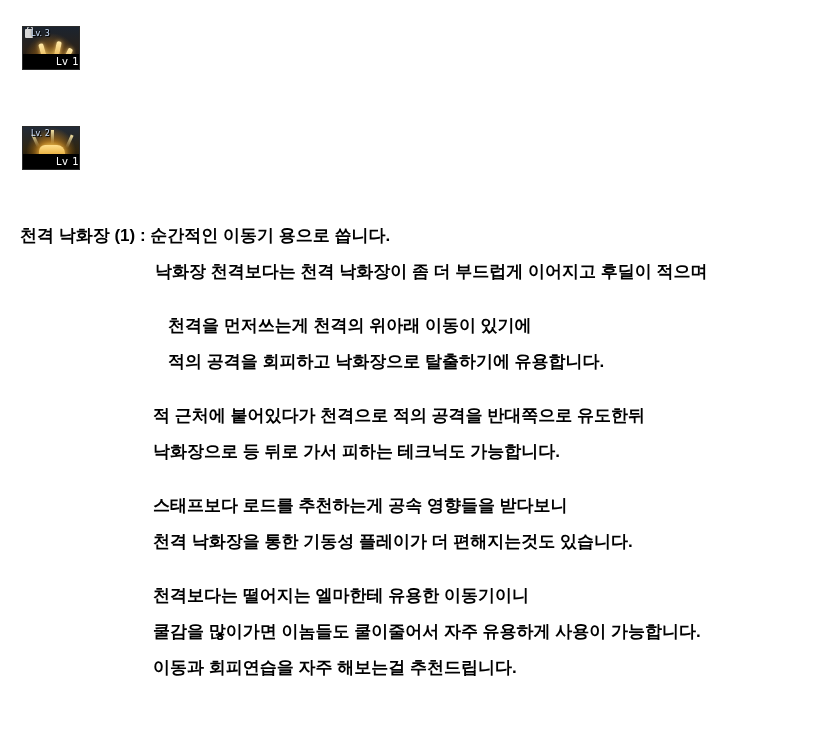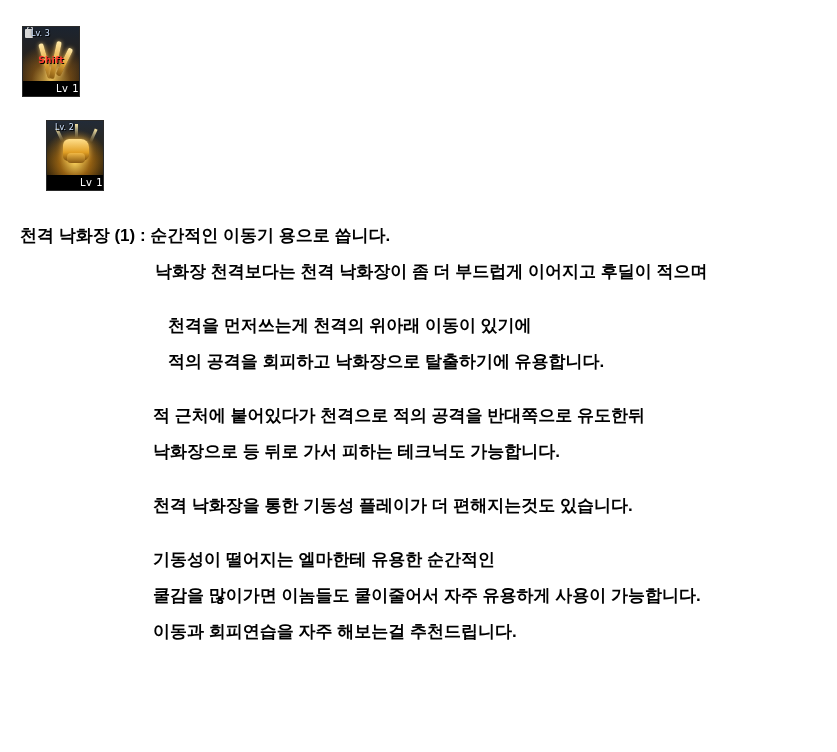--- a/index.html
+++ b/index.html
@@ -19,28 +19,28 @@
   .page {
     position: relative;
     width: 837px;
     height: 752px;
   }
 
   
   .skill-icon {
     position: absolute;
     width: 58px;
-    height: 71px;
+    height: 44px;
     background: #000000;
     border: 1px solid #2a2a2a;
     box-sizing: border-box;
     overflow: hidden;
   }
   .skill-icon.first { left: 22px; top: 26px; }
-  .skill-icon.second { left: 22px; top: 120px; margin-left: 24px; }
+  .skill-icon.second { left: 22px; top: 126px; }
 
   .icon-art {
     position: absolute;
     left: 0; top: 0;
     width: 100%;
     height: 100%;
   }
 
   
   .art-one {
@@ -199,20 +199,21 @@
   <div class="text-block">
     <div class="line indent-0">천격 낙화장 (1) : 순간적인 이동기 용으로 씁니다.</div>
     <div class="line indent-1">낙화장 천격보다는 천격 낙화장이 좀 더 부드럽게 이어지고 후딜이 적으며</div>
     <div class="line blank"></div>
     <div class="line indent-2">천격을 먼저쓰는게 천격의 위아래 이동이 있기에</div>
     <div class="line indent-2">적의 공격을 회피하고 낙화장으로 탈출하기에 유용합니다.</div>
     <div class="line blank"></div>
     <div class="line indent-4">적 근처에 붙어있다가 천격으로 적의 공격을 반대쪽으로 유도한뒤</div>
     <div class="line indent-4">낙화장으로 등 뒤로 가서 피하는 테크닉도 가능합니다.</div>
     <div class="line blank"></div>
+    <div class="line indent-4">스태프보다 로드를 추천하는게 공속 영향들을 받다보니</div>
     <div class="line indent-4">천격 낙화장을 통한 기동성 플레이가 더 편해지는것도 있습니다.</div>
     <div class="line blank"></div>
-    <div class="line indent-4">기동성이 떨어지는 엘마한테 유용한 순간적인</div>
+    <div class="line indent-4">천격보다는 떨어지는 엘마한테 유용한 이동기이니</div>
     <div class="line indent-4">쿨감을 많이가면 이놈들도 쿨이줄어서 자주 유용하게 사용이 가능합니다.</div>
     <div class="line indent-4">이동과 회피연습을 자주 해보는걸 추천드립니다.</div>
   </div>
 
 </div>
 
 </body></html>

